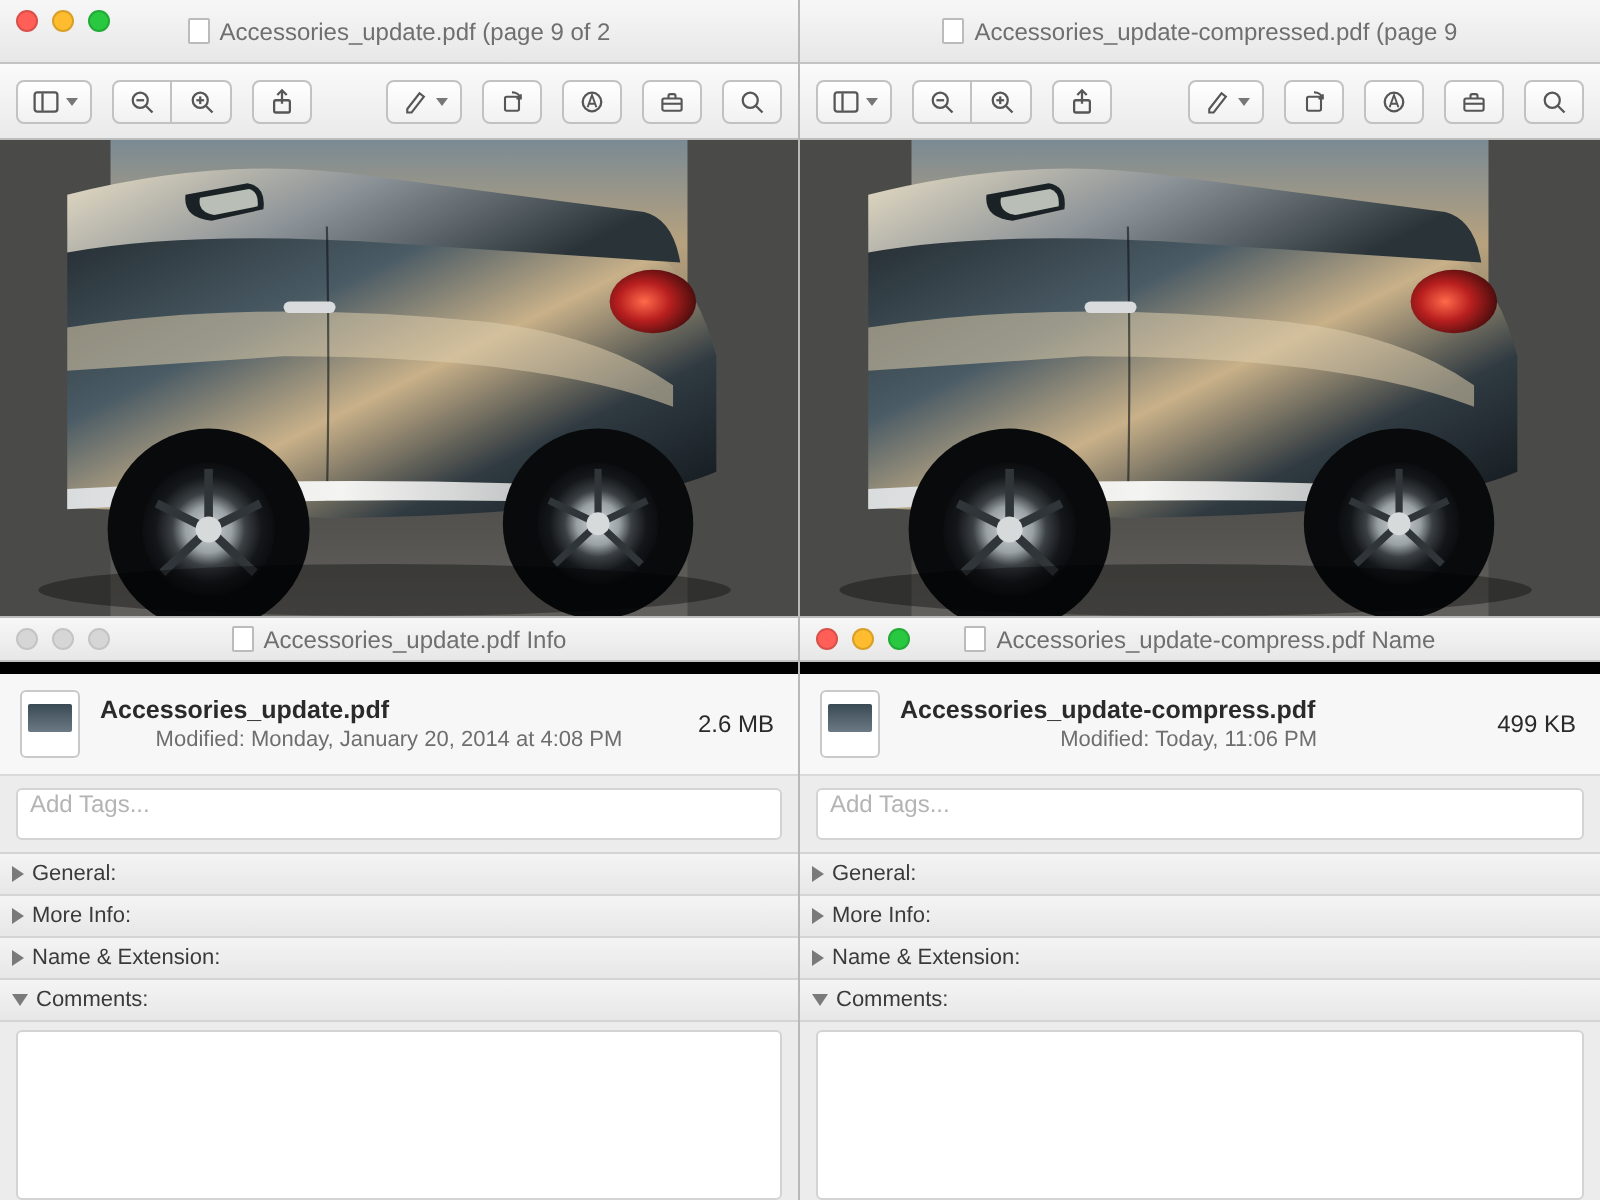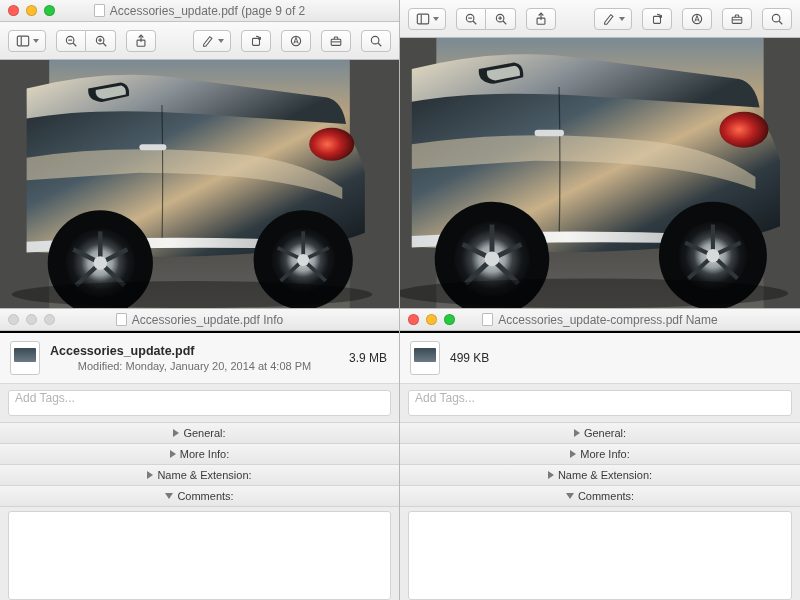--- a/index.html
+++ b/index.html
@@ -2,21 +2,21 @@
 <html><head>
 <meta charset="utf-8">
 <style>
   * { box-sizing: border-box; margin: 0; padding: 0; }
   html, body { width: 800px; height: 600px; overflow: hidden; font-family: -apple-system, "Helvetica Neue", Arial, sans-serif; background: #fff; }
   .split { display: flex; width: 800px; height: 600px; }
   .pane { flex: 1 1 50%; display: flex; flex-direction: column; border-right: 1px solid #b8b8b8; background: #ececec; min-width: 0; }
   .pane:last-child { border-right: none; }
 
   
-  .titlebar { height: 22px; background: linear-gradient(#f7f7f7,#e7e7e7); border-bottom: 1px solid #c3c3c3; display: flex; align-items: center; justify-content: center; position: relative; }
+  .titlebar { height: 32px; background: linear-gradient(#f7f7f7,#e7e7e7); border-bottom: 1px solid #c3c3c3; display: flex; align-items: center; justify-content: center; position: relative; }
   .traffic { position: absolute; left: 8px; top: 5px; display: flex; gap: 7px; }
   .tl { width: 11px; height: 11px; border-radius: 50%; border: 0.5px solid rgba(0,0,0,.15); }
   .tl.red { background:#ff5f57; } .tl.yellow { background:#febc2e; } .tl.green { background:#28c840; }
   .tl.dim { background:#d6d6d6; border-color:#c4c4c4; }
   .title-text { font-size: 12px; color:#6f6f6f; display:flex; align-items:center; gap:5px; white-space: nowrap; overflow:hidden; }
   .doc-glyph { width:11px; height:13px; background:#fff; border:1px solid #bbb; border-radius:1px; flex:0 0 auto; }
 
   
   .toolbar { height: 38px; background: linear-gradient(#fafafa,#eaeaea); border-bottom:1px solid #bdbdbd; display:flex; align-items:center; padding: 0 8px; gap: 10px; }
   .tgroup { display:flex; gap:0; }
@@ -30,31 +30,31 @@
   .caret { width:0; height:0; border-left:3px solid transparent; border-right:3px solid transparent; border-top:4px solid #777; }
   .tb-spacer { flex:1; }
 
   
   .doc { flex:1; position:relative; overflow:hidden; background:#4a4b49; }
   .car-svg { position:absolute; inset:0; width:100%; height:100%; }
 
   
   .info { height: 292px; background:#ececec; border-top:1px solid #bcbcbc; display:flex; flex-direction:column; }
   .info .titlebar { height:22px; }
-  .info-top { background:#f7f7f7; border-top:2px solid #000000; border-bottom:1px solid #d9d9d9; padding:8px 12px 8px 10px; display:flex; align-items:center; gap:10px; }
+  .info-top { background:#f7f7f7; border-top:6px solid #000000; border-bottom:1px solid #d9d9d9; padding:8px 12px 8px 10px; display:flex; align-items:center; gap:10px; }
   .file-icon { width:30px; height:34px; background:#fff; border:1px solid #c9c9c9; border-radius:3px; position:relative; flex:0 0 auto; }
   .file-icon::after { content:""; position:absolute; left:3px; right:3px; top:6px; height:14px; background:linear-gradient(#3a4a55,#6b7a84); border-radius:1px; }
   .file-meta { flex:1; min-width:0; }
   .file-name { font-size:12.5px; font-weight:700; color:#2a2a2a; white-space:nowrap; overflow:hidden; text-overflow:ellipsis; }
   .file-mod { font-size:11px; color:#6e6e6e; margin-top:2px;text-align:center; }
   .file-size { font-size:12px; color:#2a2a2a; white-space:nowrap; }
   .tags-field { margin:6px 8px 6px 8px; background:#fff; border:1px solid #d3d3d3; border-radius:3px; height:26px; display:flex; align-items:flex-start; padding:0 6px; }
   .tags-field span { font-size:12px; color:#b4b4b4; }
   .disc-list { border-top:1px solid #d4d4d4; }
-  .disc-row { height:21px; background:linear-gradient(#f4f4f4,#e7e7e7); border-bottom:1px solid #d4d4d4; display:flex; align-items:center; padding:0 6px; gap:4px;justify-content:center; }
+  .disc-row { height:21px; background:linear-gradient(#f4f4f4,#e7e7e7); border-bottom:1px solid #d4d4d4; display:flex; align-items:center; padding:0 6px; gap:4px; }
   .tri { width:0; height:0; }
   .tri.right { border-top:4px solid transparent; border-bottom:4px solid transparent; border-left:6px solid #7a7a7a; }
   .tri.down { border-left:4px solid transparent; border-right:4px solid transparent; border-top:6px solid #7a7a7a; }
   .disc-label { font-size:11px; color:#3a3a3a; }
   .comments-area { flex:1; background:#fff; margin:4px 8px 0 8px; border:1px solid #d3d3d3; border-radius:3px; }
 </style>
 </head>
 <body>
 
 <svg width="0" height="0" style="position:absolute">
@@ -295,21 +295,21 @@
           <span class="doc-glyph"></span>
           <span>Accessories_update.pdf Info</span>
         </div>
       </div>
       <div class="info-top">
         <div class="file-icon"></div>
         <div class="file-meta">
           <div class="file-name">Accessories_update.pdf</div>
           <div class="file-mod">Modified: Monday, January 20, 2014 at 4:08 PM</div>
         </div>
-        <div class="file-size">3.9 MB</div>
+        <div class="file-size">2.6 MB</div>
       </div>
       <div class="tags-field">
         <span>Add Tags...</span>
       </div>
       <div class="disc-list">
         <div class="disc-row">
             <span class="tri right"></span>
             <span class="disc-label">General:</span>
           </div>
         <div class="disc-row">
@@ -323,20 +323,26 @@
         <div class="disc-row">
             <span class="tri down"></span>
             <span class="disc-label">Comments:</span>
           </div>
       </div>
       <div class="comments-area"></div>
     </div>
   </div>
 
   <div class="pane">
+    <div class="titlebar">
+      <div class="title-text">
+        <span class="doc-glyph"></span>
+        <span>Accessories_update-compressed.pdf (page 9</span>
+      </div>
+    </div>
 
     <div class="toolbar">
       <div class="tbtn solo with-caret">
           <span class="ico">
             <svg width="14" height="14">
               <use href="#i-sidebar"></use>
             </svg>
           </span>
           <span class="caret"></span>
         </div>
@@ -415,20 +421,24 @@
           <div class="tl yellow"></div>
           <div class="tl green"></div>
         </div>
         <div class="title-text">
           <span class="doc-glyph"></span>
           <span>Accessories_update-compress.pdf Name</span>
         </div>
       </div>
       <div class="info-top">
         <div class="file-icon"></div>
+        <div class="file-meta">
+          <div class="file-name">Accessories_update-compress.pdf</div>
+          <div class="file-mod">Modified: Today, 11:06 PM</div>
+        </div>
         <div class="file-size">499 KB</div>
       </div>
       <div class="tags-field">
         <span>Add Tags...</span>
       </div>
       <div class="disc-list">
         <div class="disc-row">
             <span class="tri right"></span>
             <span class="disc-label">General:</span>
           </div>

